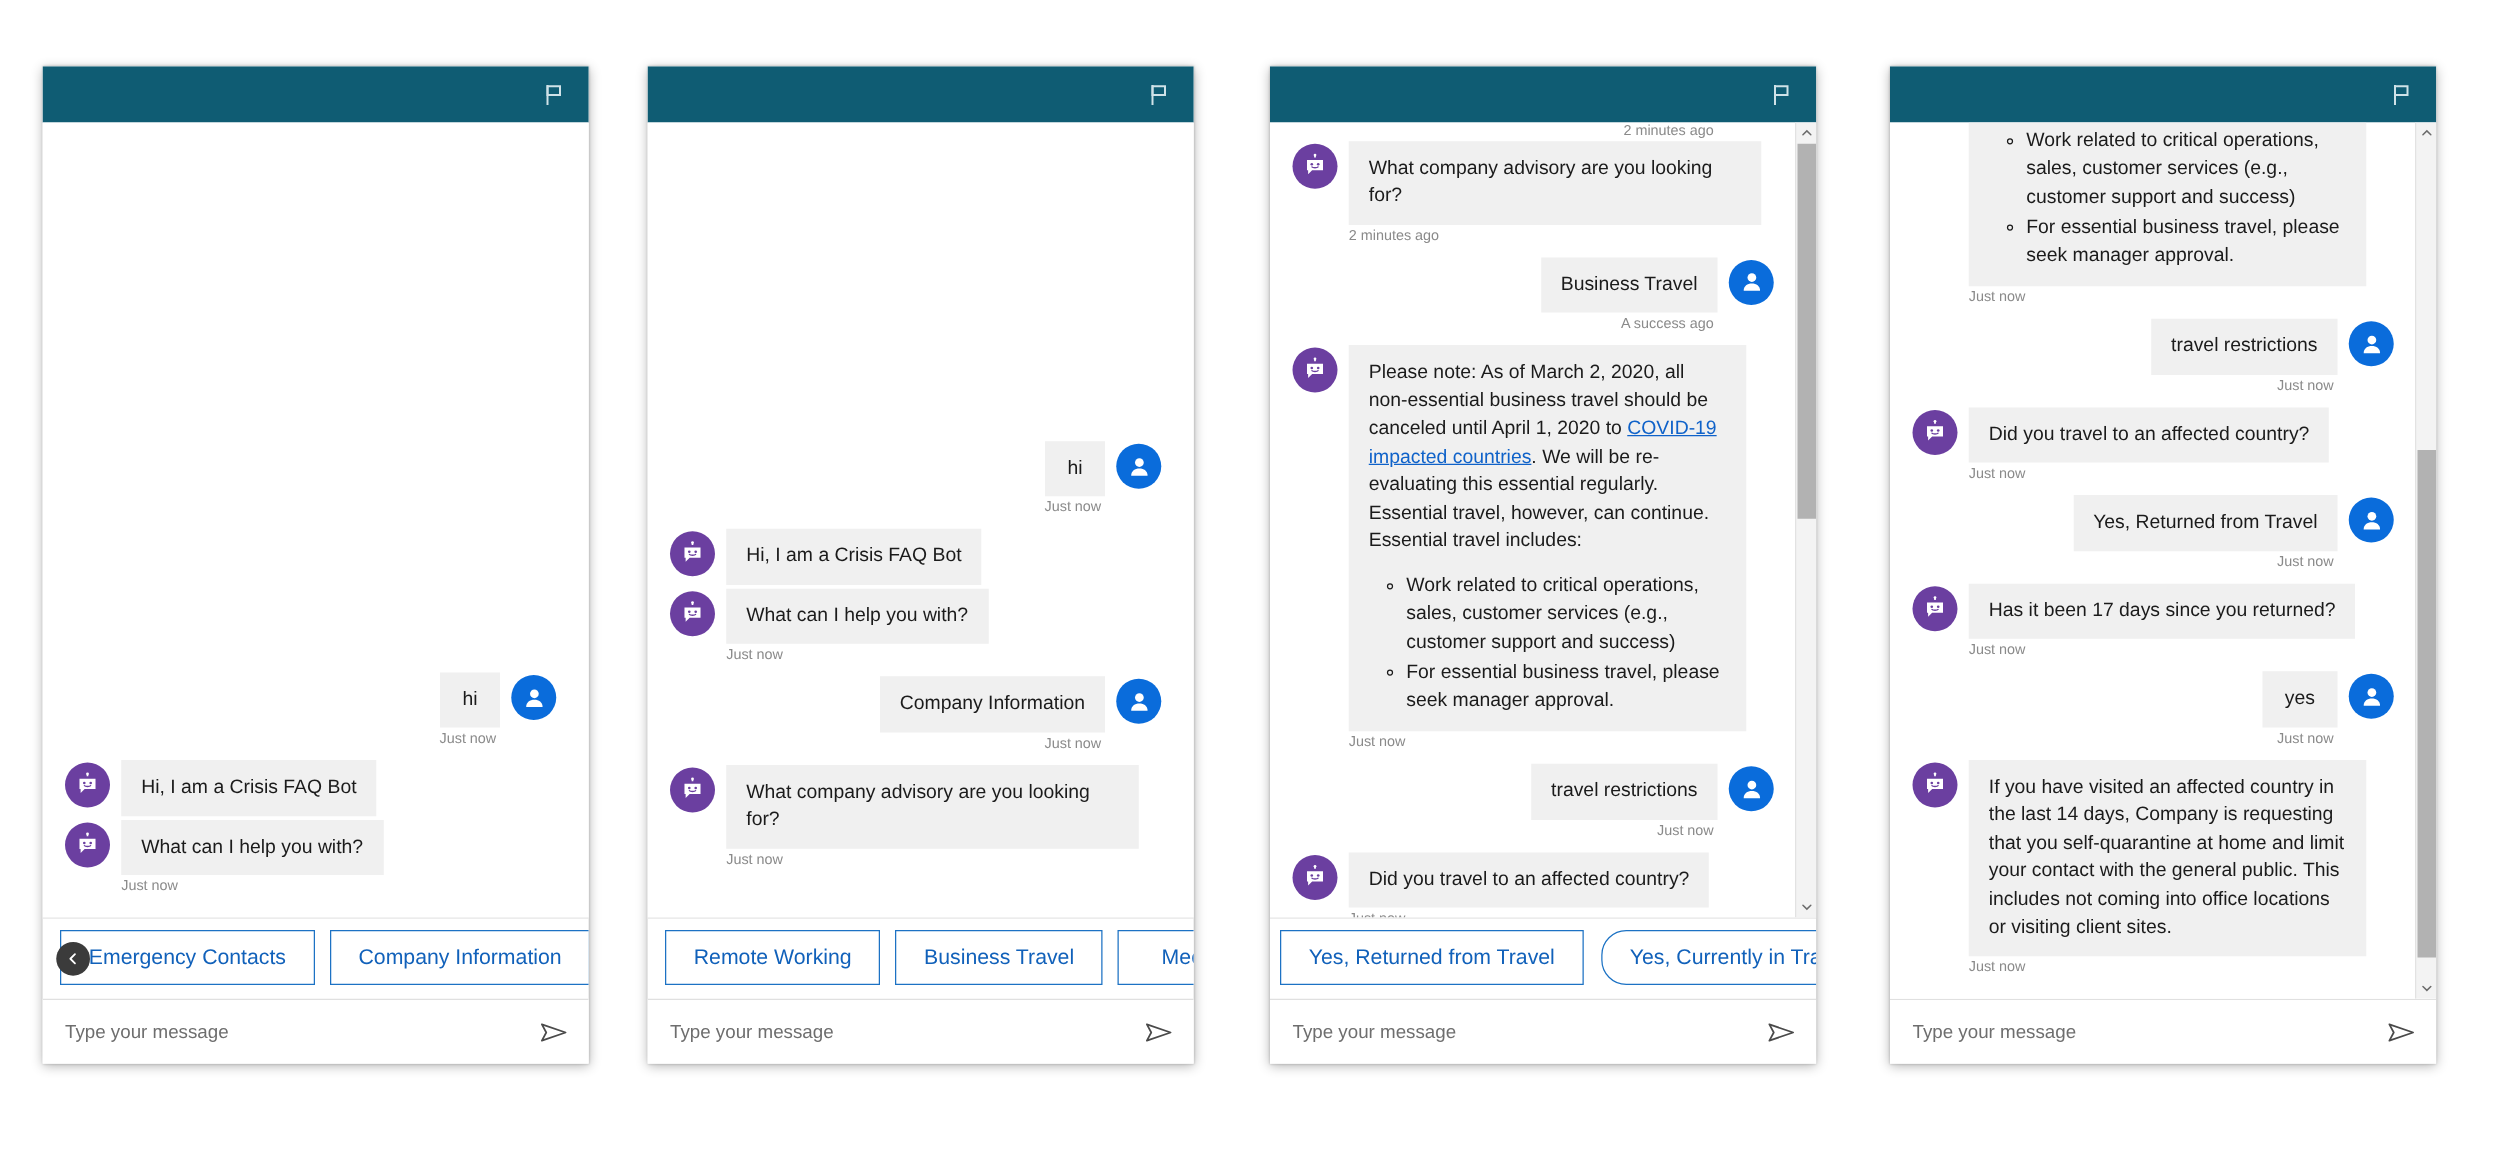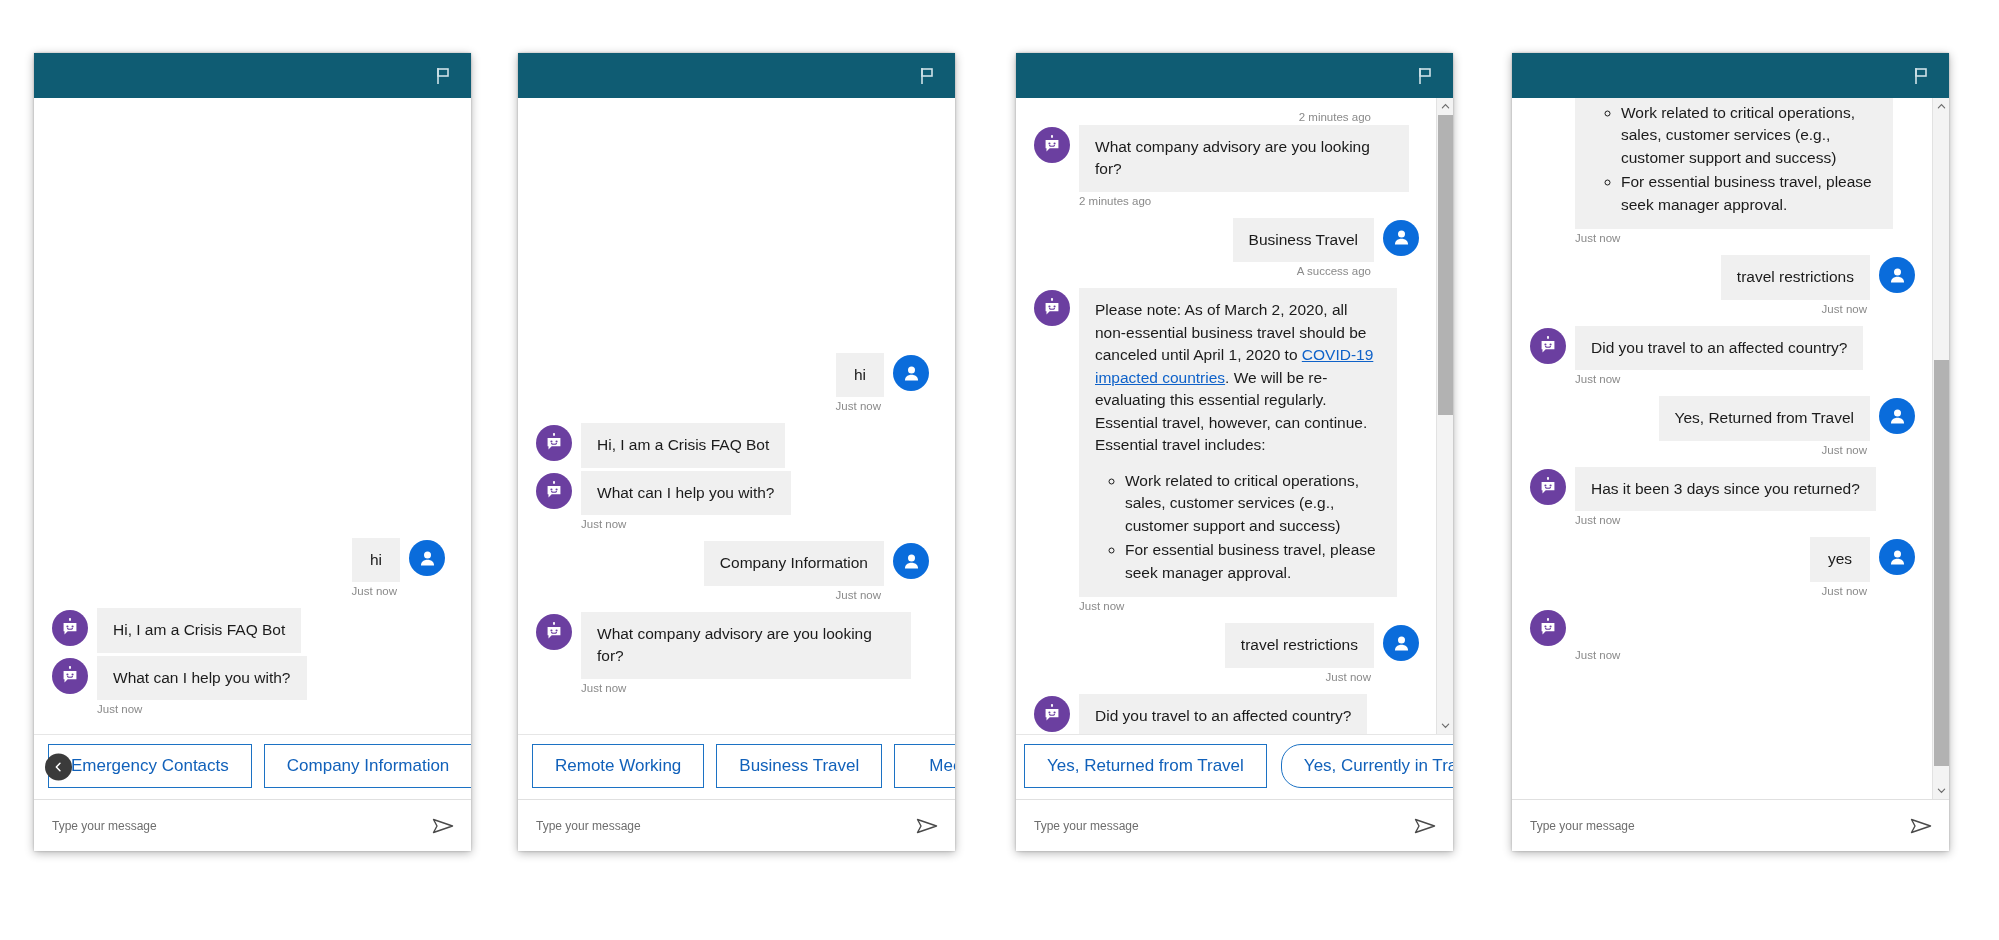--- a/index.html
+++ b/index.html
@@ -110,21 +110,21 @@
   .composer {
     flex: 0 0 auto;
     height: 52px;
     border-top: 1px solid #e0e0e0;
     display: flex; align-items: center;
     padding: 0 16px 0 18px;
     background: #fff;
   }
   .composer input {
     flex: 1 1 auto; border: 0; outline: 0;
-    font-size: 12px; color: #3a3a3a;
+    font-size: 15px; color: #3a3a3a;
     font-family: "Liberation Sans", sans-serif;
     background: transparent;
   }
   .composer input::placeholder { color: #6e6e6e; }
   .send-icon { width: 24px; height: 24px; flex: 0 0 24px; cursor: pointer; }
 
   
   .sbar {
     position: absolute; top: 0; right: 0; bottom: 0; width: 17px;
     background: #f3f3f3; border-left: 1px solid #e2e2e2;
@@ -317,21 +317,21 @@
 
   <div class="panel" style="left:1016px; top:53px; width:437px; height:798px;">
     <div class="panel-header">
       <svg class="flag-icon" viewBox="0 0 20 20">
         <path d="M4 2 L4 18" stroke="#cfe2e8" stroke-width="1.6" fill="none"></path>
         <rect x="4" y="3" width="10" height="7" stroke="#cfe2e8" stroke-width="1.6" fill="none"></rect>
       </svg>
     </div>
 
     <div class="chat-area">
-      <div class="chat-scroll has-sb" style="padding-top:12px;">
+      <div class="chat-scroll has-sb" style="padding-top:0;">
 
         <div class="stamp user tight" style="margin-bottom:2px;">2 minutes ago</div>
 
         <div class="msg-row bot">
           <div class="avatar bot">
             <svg width="22" height="22" viewBox="0 0 24 24">
               <path d="M12 2.2v2.1" stroke="#fff" stroke-width="1.5"></path>
               <circle cx="12" cy="2.2" r="1.2" fill="#fff"></circle>
               <path d="M5 6.5h14v9H9.5L6 19v-3.5H5z" fill="#fff"></path>
               <circle cx="9.2" cy="10.3" r="1.15" fill="#6b3fa0"></circle>
@@ -495,21 +495,21 @@
           <div class="avatar bot">
             <svg width="22" height="22" viewBox="0 0 24 24">
               <path d="M12 2.2v2.1" stroke="#fff" stroke-width="1.5"></path>
               <circle cx="12" cy="2.2" r="1.2" fill="#fff"></circle>
               <path d="M5 6.5h14v9H9.5L6 19v-3.5H5z" fill="#fff"></path>
               <circle cx="9.2" cy="10.3" r="1.15" fill="#6b3fa0"></circle>
               <circle cx="14.8" cy="10.3" r="1.15" fill="#6b3fa0"></circle>
               <path d="M9.3 12.6c.8 1 4.6 1 5.4 0" stroke="#6b3fa0" stroke-width="1.2" fill="none" stroke-linecap="round"></path>
             </svg>
           </div>
-          <div class="bubble">Has it been 3 days since you returned?</div>
+          <div class="bubble">Has it been 17 days since you returned?</div>
         </div>
         <div class="stamp bot">Just now</div>
 
         <div class="msg-row user">
           <div class="bubble narrow">yes</div>
           <div class="avatar user">
             <svg width="21" height="21" viewBox="0 0 24 24">
               <circle cx="12" cy="8" r="4" fill="#fff"></circle>
               <path d="M4.5 20c0-4.1 3.4-6.5 7.5-6.5s7.5 2.4 7.5 6.5z" fill="#fff"></path>
             </svg>
@@ -521,20 +521,21 @@
           <div class="avatar bot">
             <svg width="22" height="22" viewBox="0 0 24 24">
               <path d="M12 2.2v2.1" stroke="#fff" stroke-width="1.5"></path>
               <circle cx="12" cy="2.2" r="1.2" fill="#fff"></circle>
               <path d="M5 6.5h14v9H9.5L6 19v-3.5H5z" fill="#fff"></path>
               <circle cx="9.2" cy="10.3" r="1.15" fill="#6b3fa0"></circle>
               <circle cx="14.8" cy="10.3" r="1.15" fill="#6b3fa0"></circle>
               <path d="M9.3 12.6c.8 1 4.6 1 5.4 0" stroke="#6b3fa0" stroke-width="1.2" fill="none" stroke-linecap="round"></path>
             </svg>
           </div>
+          <div class="bubble" style="max-width:318px;">If you have visited an affected country in the last 14 days, Company is requesting that you self-quarantine at home and limit your contact with the general public. This includes not coming into office locations or visiting client sites.</div>
         </div>
         <div class="stamp bot">Just now</div>
       </div>
 
       <div class="sbar">
         <div class="sb-btn up">
           <svg width="9" height="9" viewBox="0 0 10 10">
             <path d="M1.5 6.5 L5 3 L8.5 6.5" stroke="#6b6b6b" stroke-width="1.3" fill="none" stroke-linecap="round"></path>
           </svg>
         </div>

